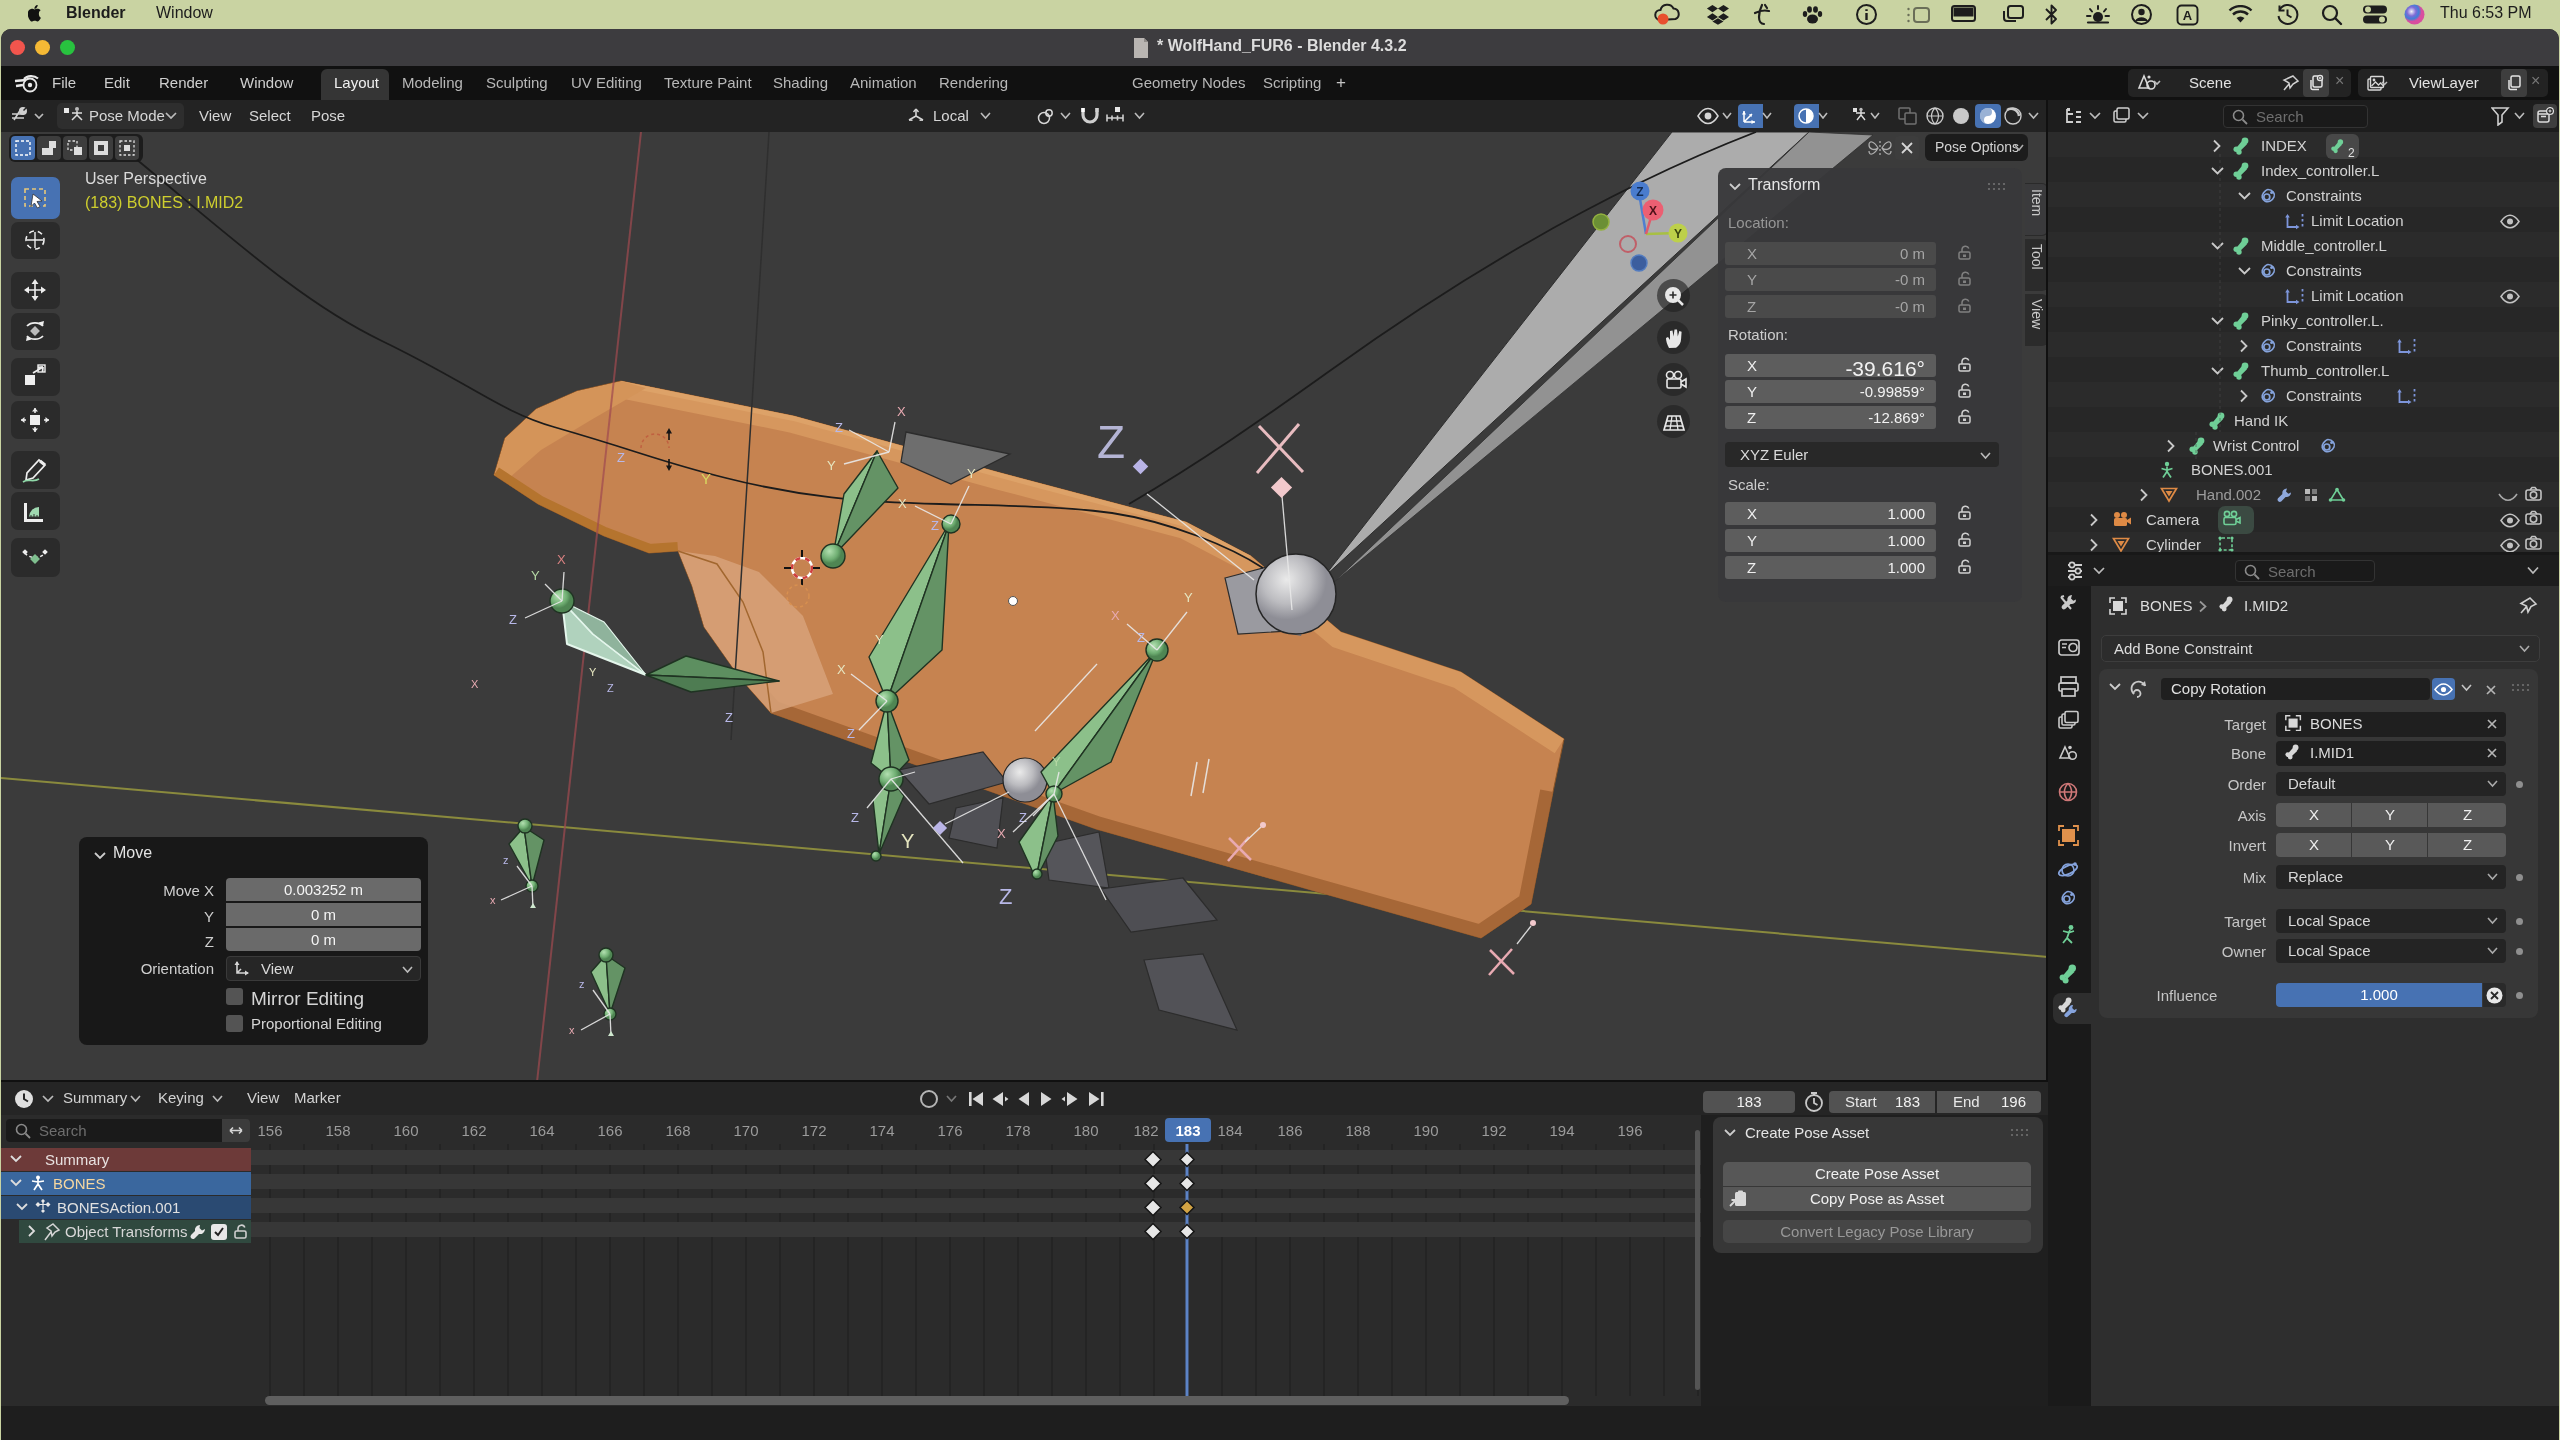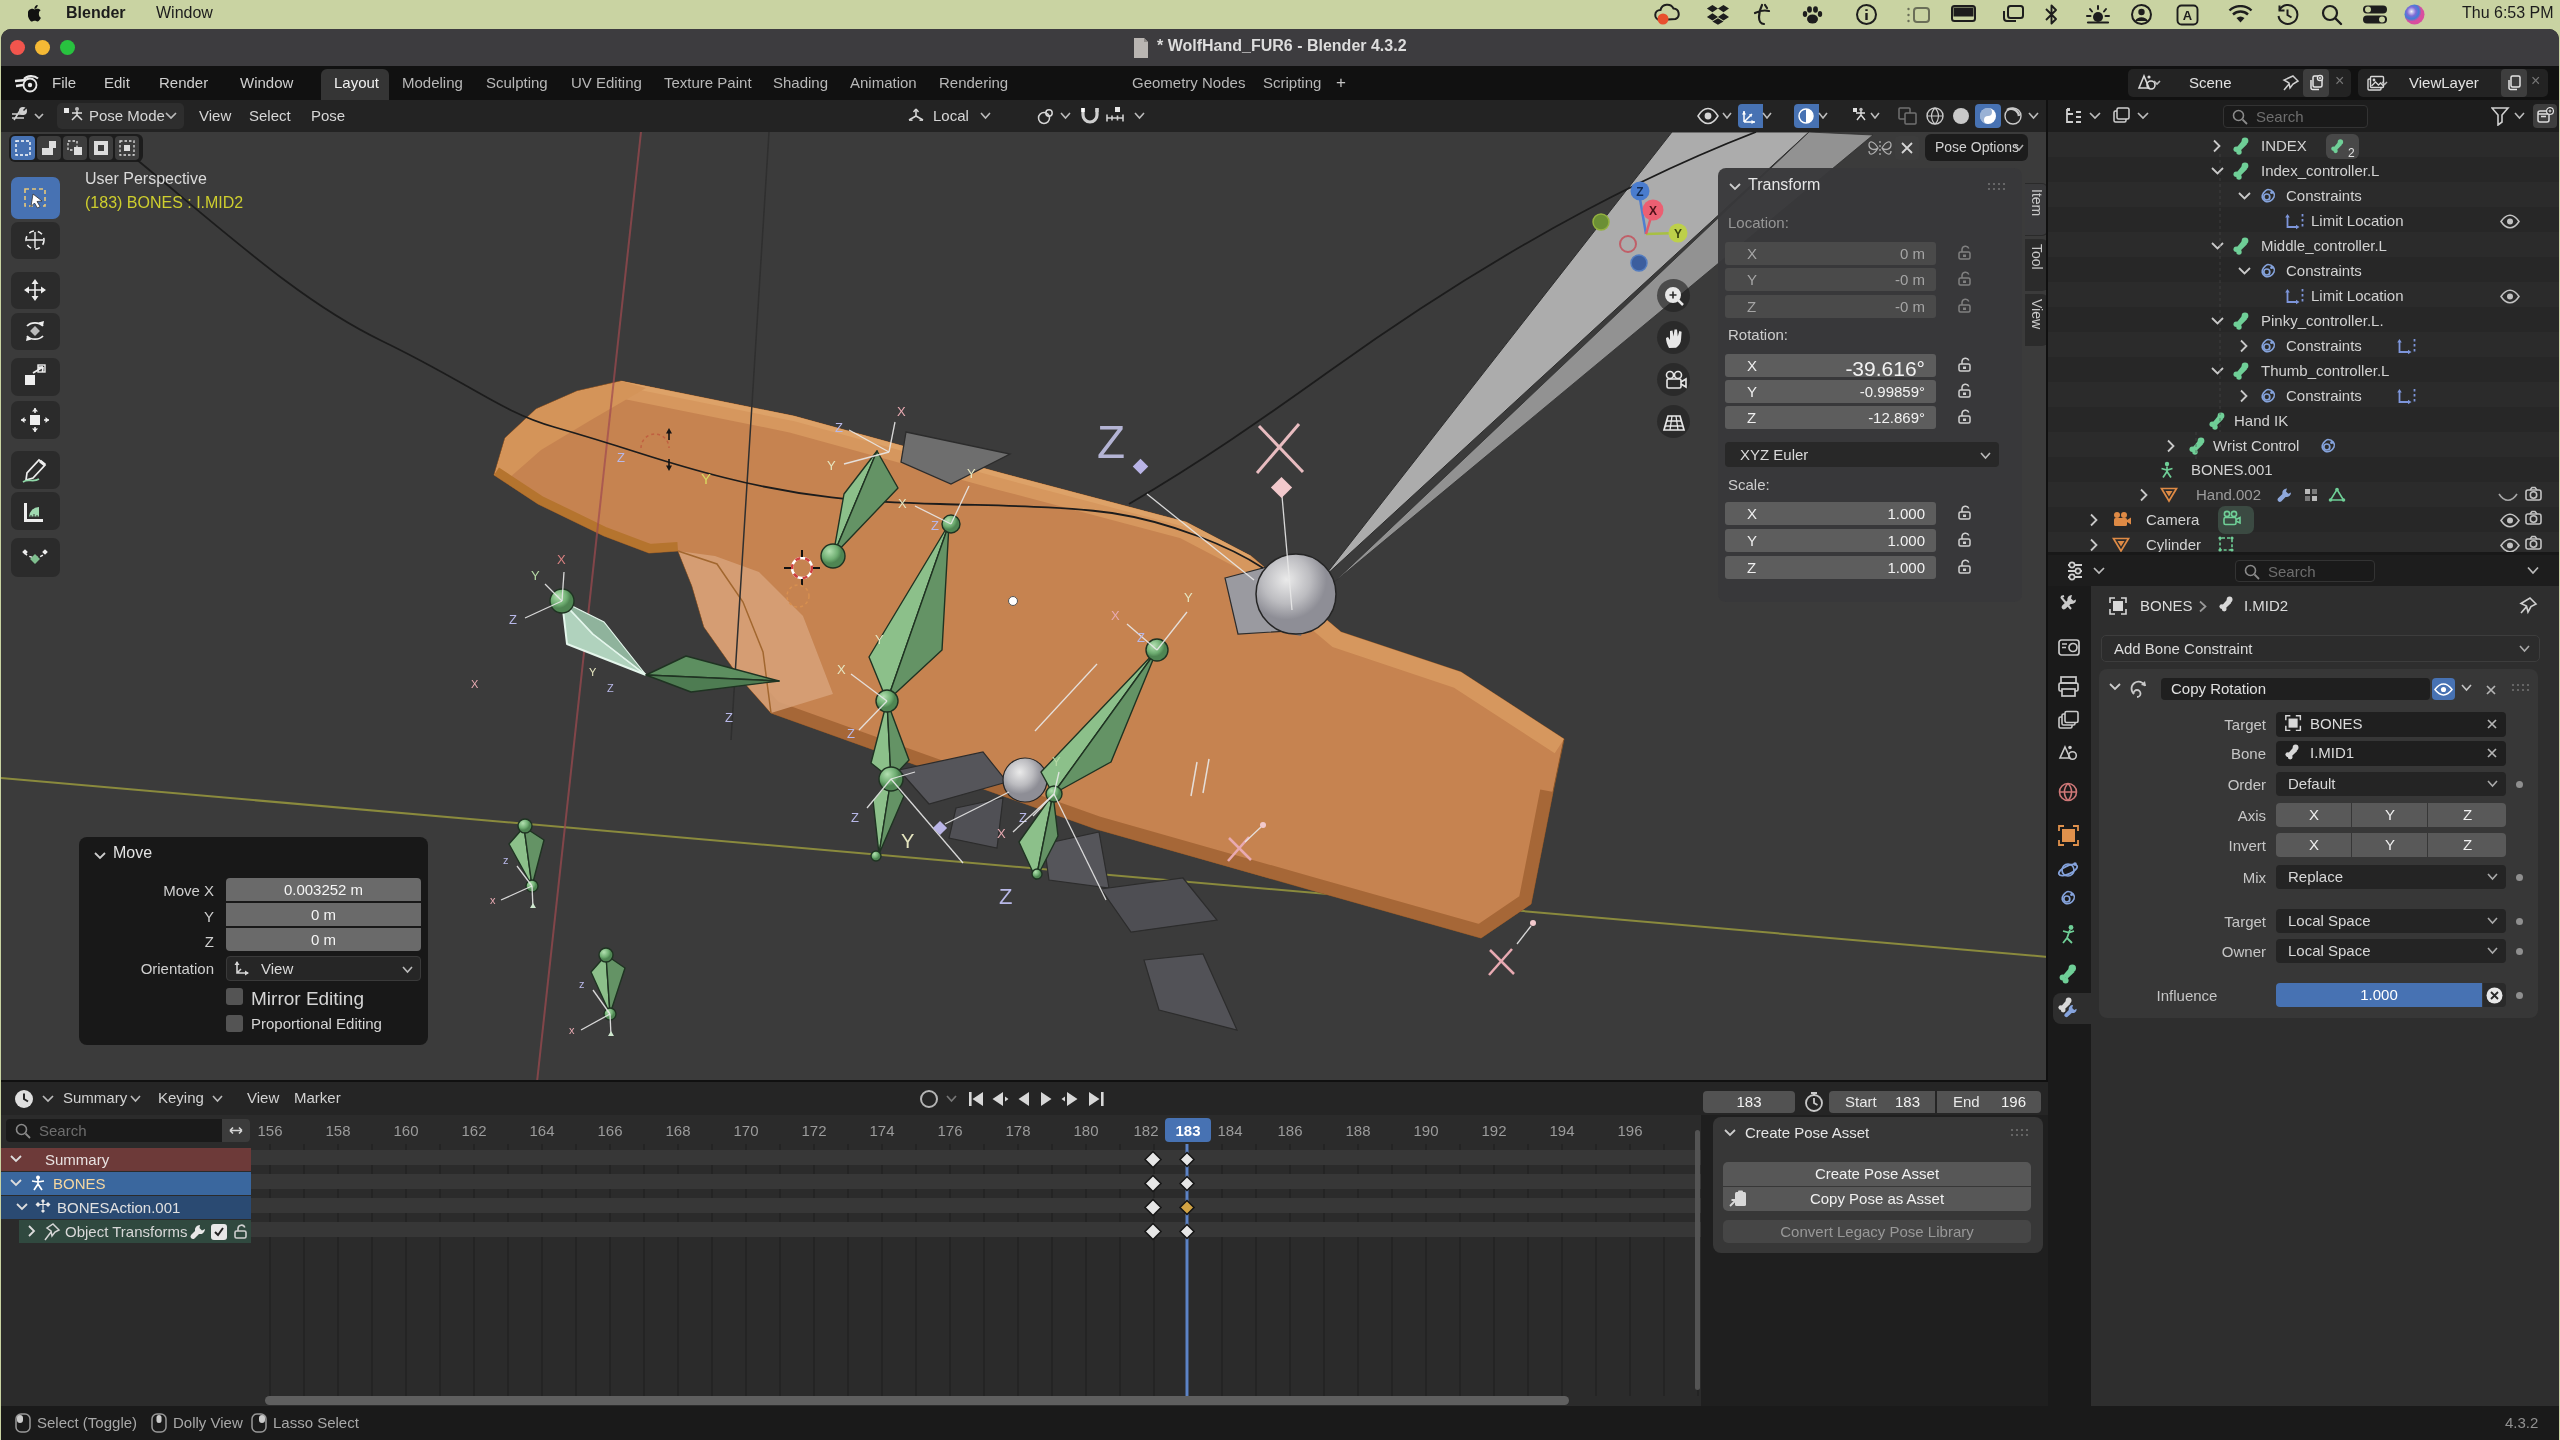--- a/index.html
+++ b/index.html
@@ -92,21 +92,21 @@
     <defs>
         <radialGradient id="siri" cx="35%" cy="35%">
           <stop offset="0%" stop-color="#f0f0f8"></stop>
           <stop offset="45%" stop-color="#7f6bd6"></stop>
           <stop offset="75%" stop-color="#3f7fd8"></stop>
           <stop offset="100%" stop-color="#d84f9f"></stop>
         </radialGradient>
       </defs>
     <circle cx="11.5" cy="11.5" r="10" fill="url(#siri)"></circle>
   </svg>
-  <div class="abs txt" style="left:2440px;top:4px;font-size:16px;margin-left:22px;">Thu 6:53 PM</div>
+  <div class="abs txt" style="left:2440px;top:4px;font-size:16px;">Thu 6:53 PM</div>
 </div>
 
 <div class="abs" id="bwin" style="left:1px;top:29px;width:2558px;height:1411px;background:#1e1e1e;border-radius:10px 10px 0 0;overflow:hidden;">
 
   <div class="abs" style="left:0;top:0;width:2558px;height:37px;background:#3d3c3f;">
     <div class="abs" style="left:9px;top:11px;width:15px;height:15px;border-radius:50%;background:#f2554d;"></div>
     <div class="abs" style="left:34px;top:11px;width:15px;height:15px;border-radius:50%;background:#f5b935;"></div>
     <div class="abs" style="left:59px;top:11px;width:15px;height:15px;border-radius:50%;background:#28c23f;"></div>
     <svg class="abs" style="left:1131px;top:9px" width="18" height="20" viewBox="0 0 18 20">
         <path fill="#b9b5b2" d="M2 0h10l4 4v16H2z"></path>
@@ -1409,31 +1409,13 @@
     <div class="abs" style="left:1722px;top:80px;width:308px;height:24px;background:#575757;border-radius:5px 5px 0 0;text-align:center;"><span style="line-height:24px;color:#f0f0f0;">Create Pose Asset</span></div>
     <div class="abs" style="left:1722px;top:105px;width:308px;height:24px;background:#575757;border-radius:0 0 5px 5px;text-align:center;"><span style="line-height:24px;color:#f0f0f0;">Copy Pose as Asset</span></div>
     <svg class="abs" style="left:1727px;top:108px" width="20" height="18" viewBox="0 0 20 18">
         <rect x="7" y="2" width="11" height="14" rx="1.5" fill="#d8d8d8"></rect>
         <rect x="10" y="0.5" width="5" height="4" rx="1" fill="#d8d8d8"></rect>
         <path d="M2 16 L8 10 M8 10 h-4.5 M8 10 v4.5" stroke="#d8d8d8" stroke-width="1.8" fill="none"></path>
       </svg>
     <div class="abs" style="left:1722px;top:138px;width:308px;height:23px;background:#464646;border-radius:5px;text-align:center;"><span style="line-height:23px;color:#989898;">Convert Legacy Pose Library</span></div>
   </div>
 
-  <div class="abs" style="left:0;top:1377px;width:2558px;height:34px;background:#1a1a1a;color:#a8a8a8;font-size:15px;" id="statusbar">
-    <svg class="abs" style="left:14px;top:7px" width="16" height="20" viewBox="0 0 16 20">
-        <rect x="1" y="1" width="14" height="18" rx="5" fill="none" stroke="#999" stroke-width="1.5"></rect>
-        <rect x="2" y="2" width="6" height="8" rx="3" fill="#ccc"></rect>
-      </svg>
-    <div class="abs txt" style="left:36px;top:8px;">Select (Toggle)</div>
-    <svg class="abs" style="left:150px;top:7px" width="16" height="20" viewBox="0 0 16 20">
-        <rect x="1" y="1" width="14" height="18" rx="5" fill="none" stroke="#999" stroke-width="1.5"></rect>
-        <rect x="5.5" y="2" width="5" height="8" rx="2.5" fill="#ccc"></rect>
-      </svg>
-    <div class="abs txt" style="left:172px;top:8px;">Dolly View</div>
-    <svg class="abs" style="left:250px;top:7px" width="16" height="20" viewBox="0 0 16 20">
-        <rect x="1" y="1" width="14" height="18" rx="5" fill="none" stroke="#999" stroke-width="1.5"></rect>
-        <rect x="8" y="2" width="6" height="8" rx="3" fill="#ccc"></rect>
-      </svg>
-    <div class="abs txt" style="left:272px;top:8px;">Lasso Select</div>
-    <div class="abs txt" style="left:2504px;top:8px;color:#909090;">4.3.2</div>
-  </div>
 </div>
 
 </body></html>

